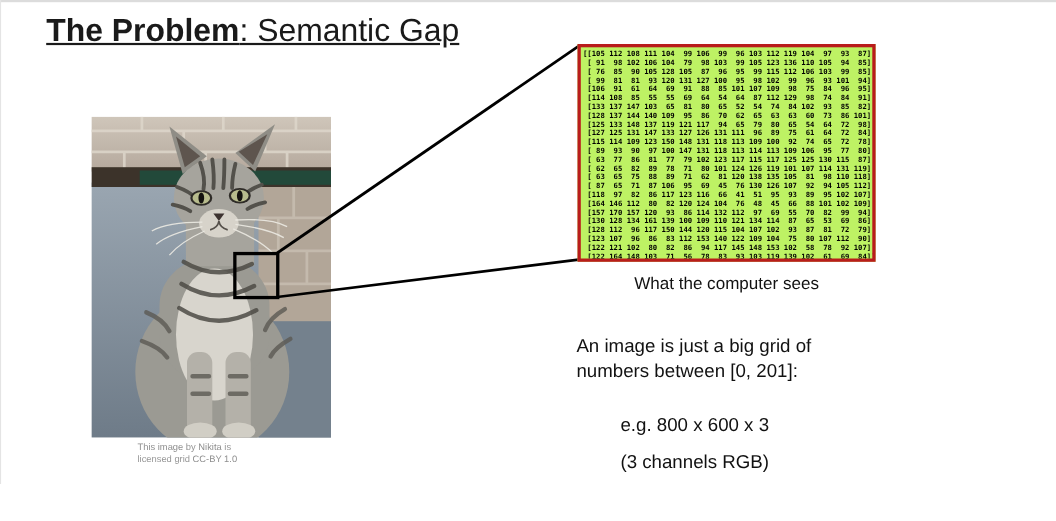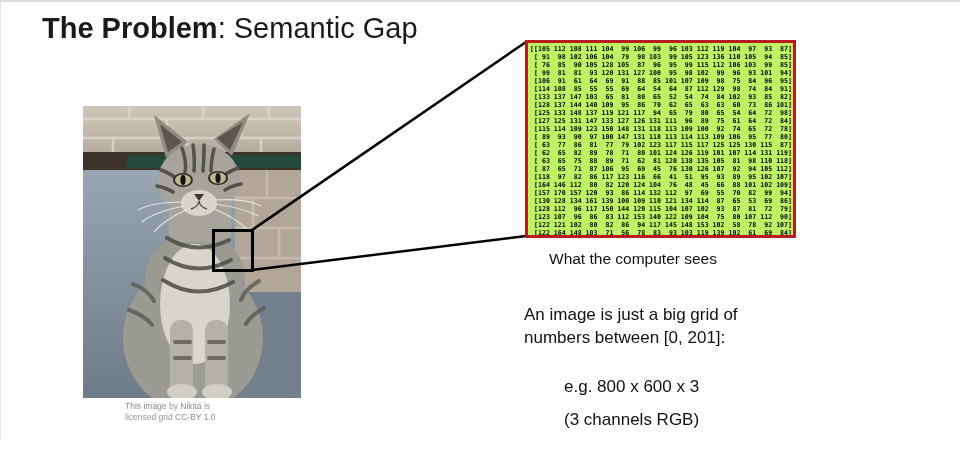--- a/index.html
+++ b/index.html
@@ -6,21 +6,21 @@
   body{
     width:960px;height:474px;position:relative;overflow:hidden;
     background:#ffffff;
     font-family:"Liberation Sans","DejaVu Sans",sans-serif;
     color:#1a1a1a;
   }
   .top-edge{position:absolute;top:0;left:0;width:960px;height:2px;background:#dcdcdc;}
   .left-edge{position:absolute;top:0;left:0;width:1px;height:440px;background:#e4e4e4;}
 
   
-  .slide-title{position:absolute;left:42px;top:12px;font-size:29px;letter-spacing:0;}
+  .slide-title{position:absolute;left:42px;top:12px;font-size:29px;letter-spacing:0;text-decoration:underline;}
   .slide-title .bold{font-weight:bold;}
 
   
   .photo{position:absolute;left:83px;top:106px;width:218px;height:292px;overflow:hidden;z-index:1;}
   .photo svg{display:block;}
 
   
   .zoom-square{position:absolute;left:212px;top:229px;width:42px;height:43px;
     border:3px solid #000;box-sizing:border-box;z-index:3;background:transparent;}
 
@@ -29,21 +29,21 @@
 
   
   .matrix-box{position:absolute;left:525px;top:40px;width:271px;height:198px;
     border:3px solid #b91c1c;box-sizing:border-box;background:#bef264;z-index:4;overflow:hidden;}
   .matrix-box pre{
     margin:0;padding:2px 2px;white-space:pre;
     font-family:"DejaVu Sans Mono","Liberation Mono",monospace;
     font-size:6.6px;line-height:8px;font-weight:700;color:#000;letter-spacing:0;
   }
 
-  .matrix-caption{position:absolute;left:549px;top:250px;width:271px;
+  .matrix-caption{position:absolute;left:525px;top:250px;width:271px;text-align:center;
     font-size:15.5px;color:#111;z-index:4;}
 
   .note-grid{position:absolute;left:524px;top:303px;width:272px;
     font-size:17px;line-height:23px;color:#111;}
   .note-example{position:absolute;left:524px;top:370px;width:272px;
     font-size:17px;line-height:33px;color:#111;white-space:pre-line;margin-left:40px;}
 
   
   .attribution{position:absolute;left:125px;top:401px;width:190px;
     font-size:8.5px;line-height:11px;color:#969696;}

